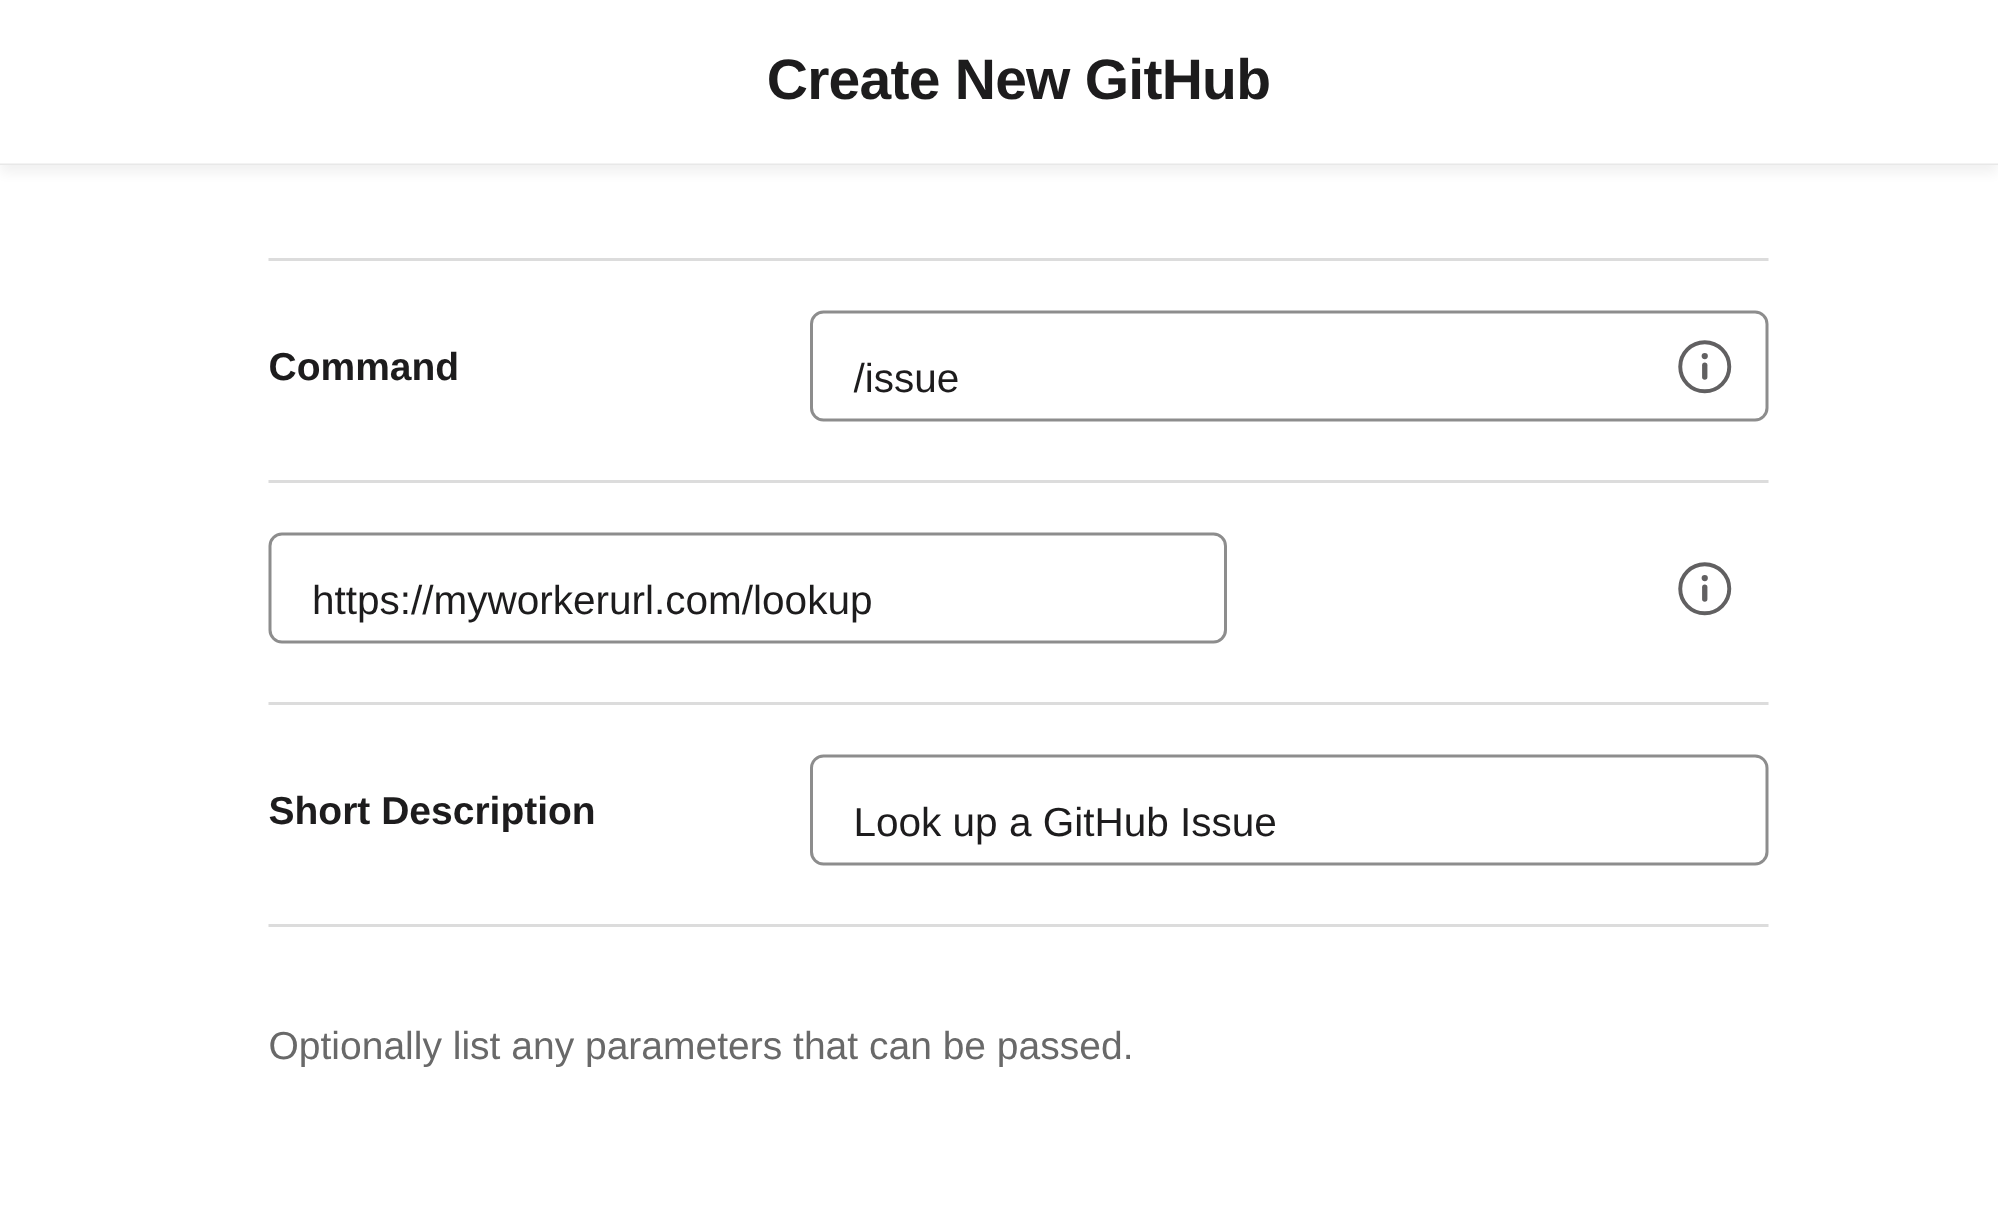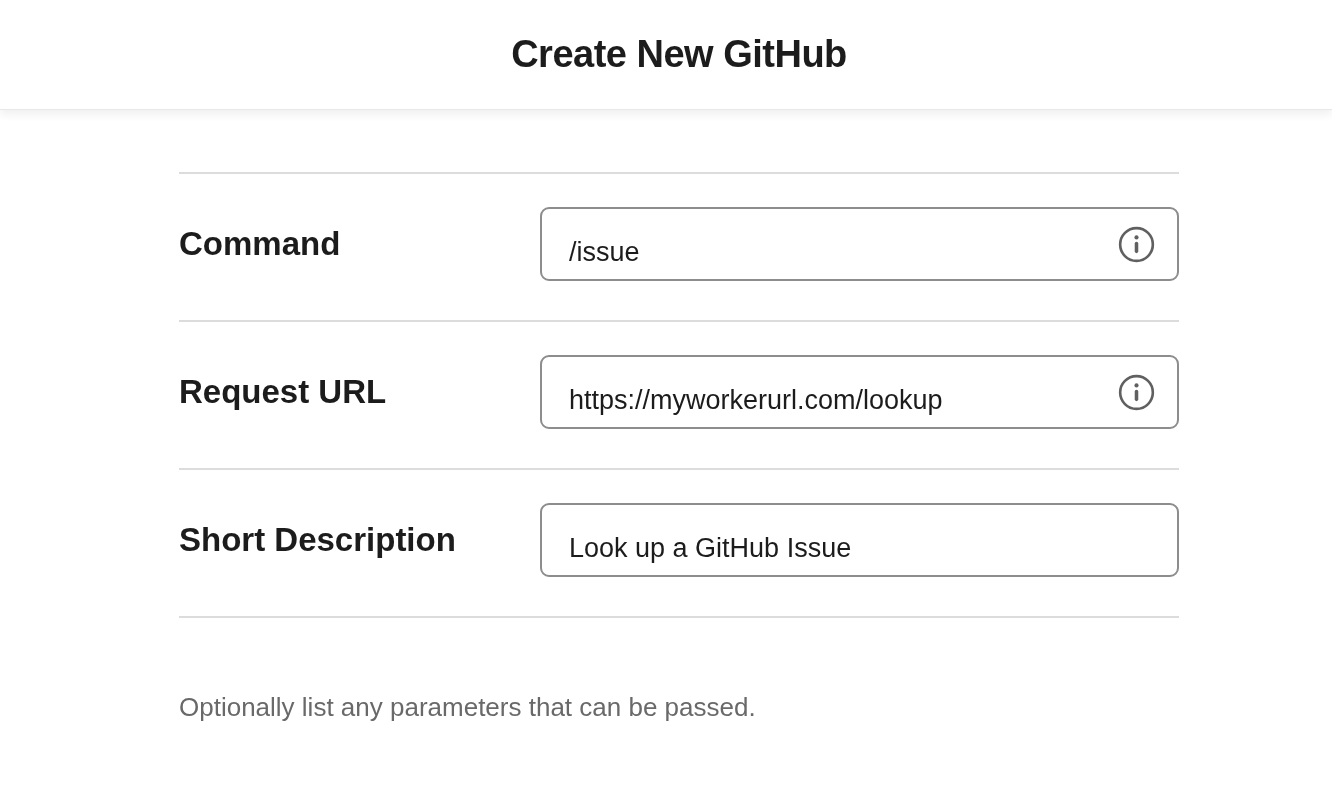--- a/index.html
+++ b/index.html
@@ -41,21 +41,21 @@
   }
   .form-row {
     border-top: 2px solid #dcdcdc;
     padding: 33px 0 39px 0;
     display: flex;
     align-items: flex-start;
   }
   .field-label {
     width: 361px;
     flex: 0 0 361px;
-    font-size: 33px;
+    font-size: 26px;
     font-weight: 700;
     color: #1d1c1d;
     line-height: 74px;
   }
   .input-col {
     flex: 1 1 auto;
     position: relative;
   }
   .text-input {
     width: 639px;
@@ -73,21 +73,21 @@
   .info-icon {
     position: absolute;
     right: 24px;
     top: 19px;
     width: 37px;
     height: 37px;
     cursor: pointer;
     display: block;
   }
   .help-text {
-    margin-top: 41px;
+    margin-top: 31px;
     font-size: 26px;
     color: #696969;
     line-height: 1.2;
   }
 </style>
 </head>
 <body>
 
 <header class="page-header">
   <h1 class="page-title">Create New GitHub</h1>
@@ -101,21 +101,20 @@
       <input type="text" class="text-input" value="/issue" style="">
       <svg class="info-icon" viewBox="0 0 24 24">
         <circle cx="12" cy="12" r="10.6" fill="none" stroke="#616061" stroke-width="1.7"></circle>
         <circle cx="12" cy="7.4" r="1.35" fill="#616061"></circle>
         <rect x="10.85" y="10.2" width="2.3" height="7.4" rx="1.15" fill="#616061"></rect>
       </svg>
     </div>
   </div>
 
   <div class="form-row">
-    <div class="field-label">Request URL</div>
     <div class="input-col">
       <input type="text" class="text-input" value="https://myworkerurl.com/lookup" style="">
       <svg class="info-icon" viewBox="0 0 24 24">
         <circle cx="12" cy="12" r="10.6" fill="none" stroke="#616061" stroke-width="1.7"></circle>
         <circle cx="12" cy="7.4" r="1.35" fill="#616061"></circle>
         <rect x="10.85" y="10.2" width="2.3" height="7.4" rx="1.15" fill="#616061"></rect>
       </svg>
     </div>
   </div>
 

